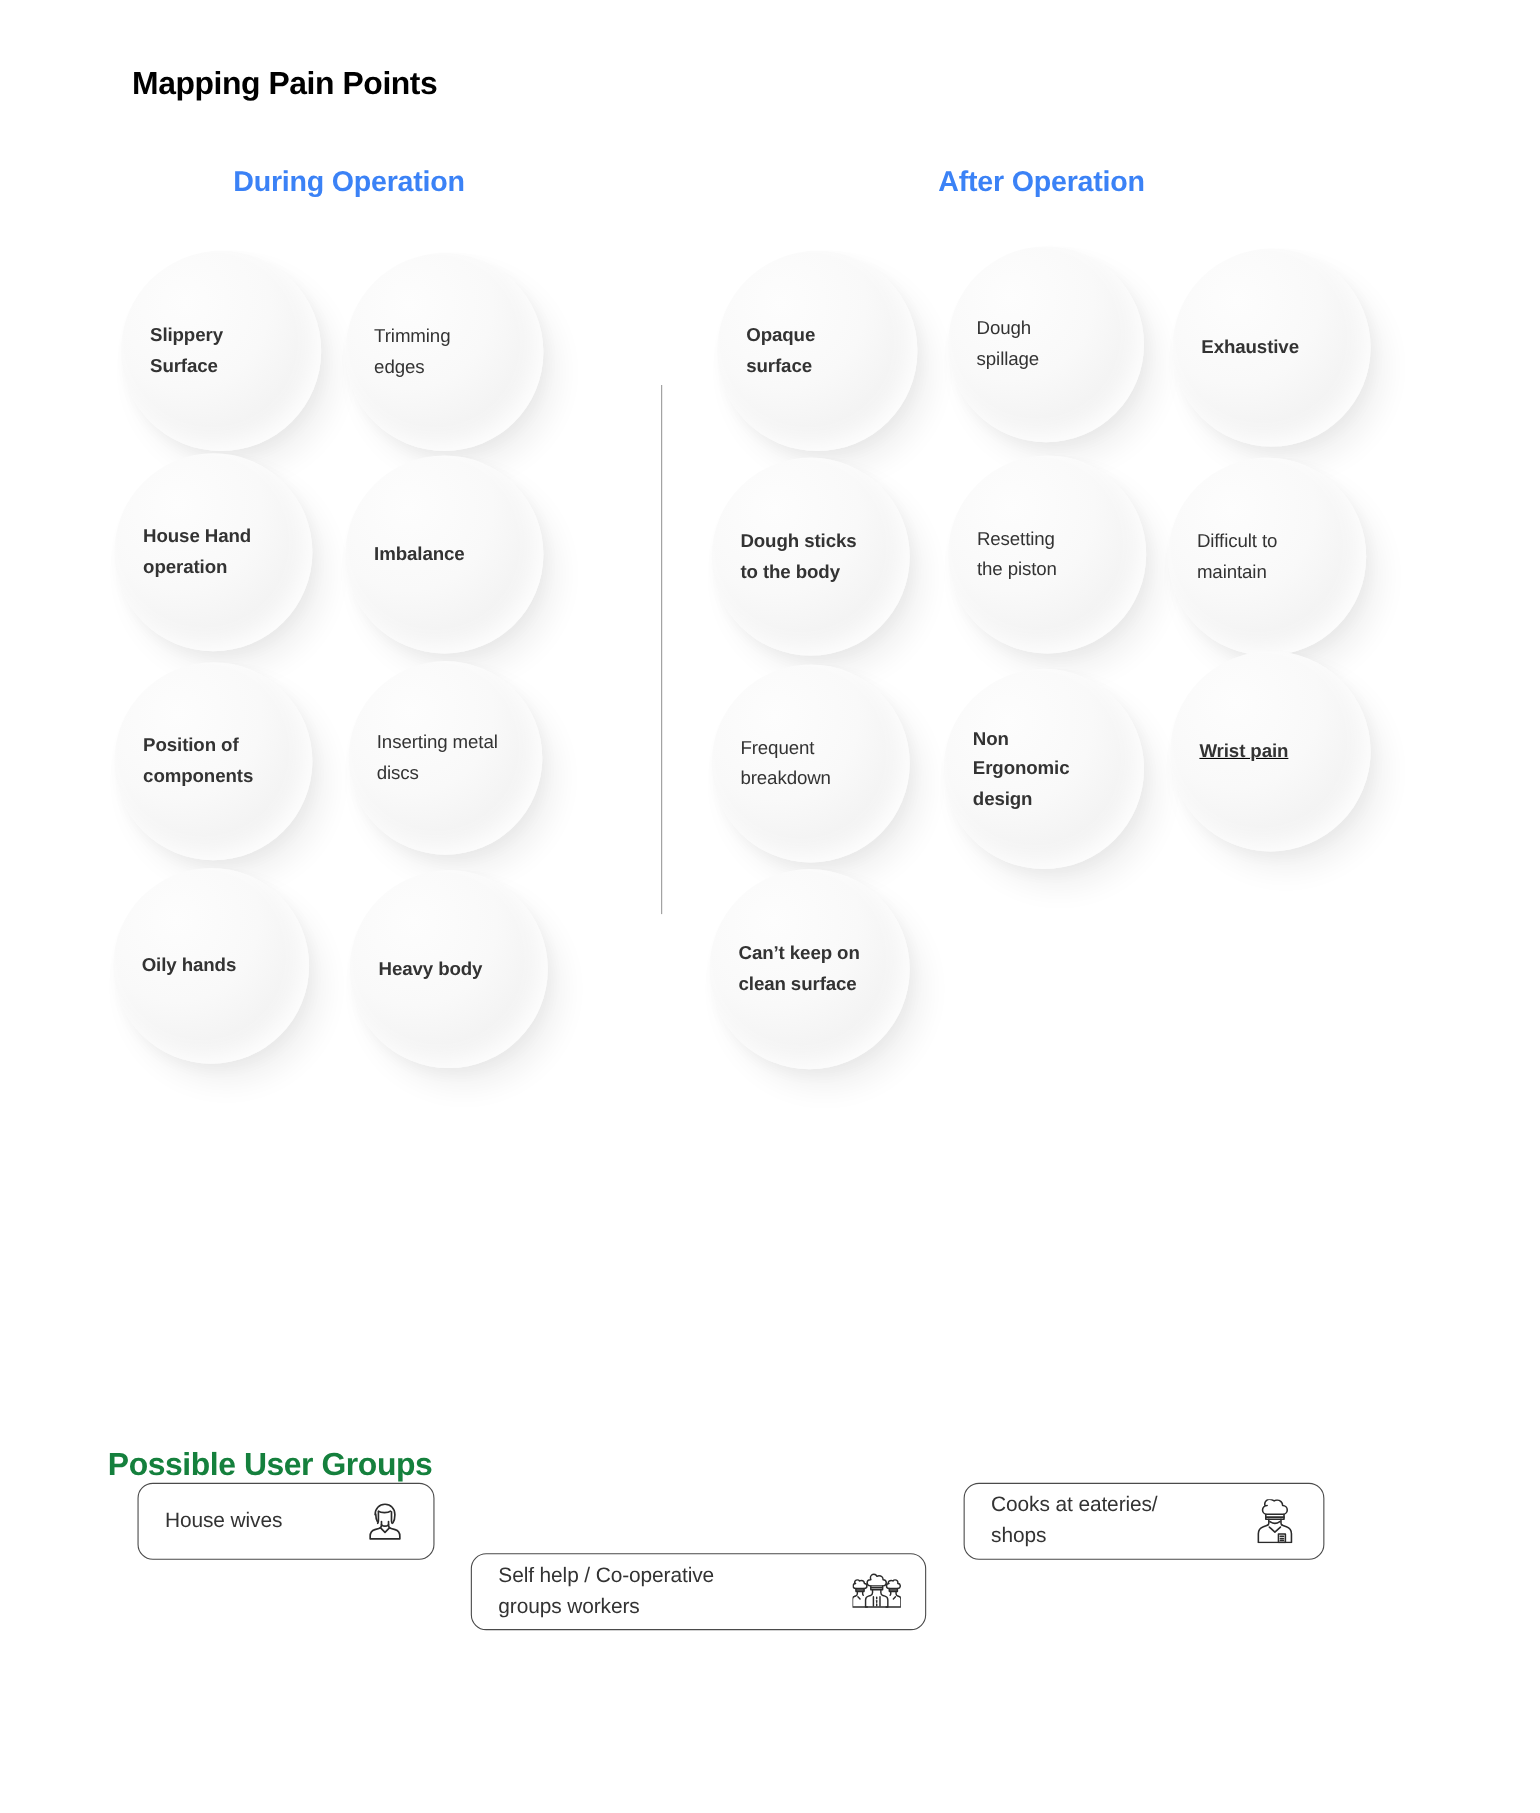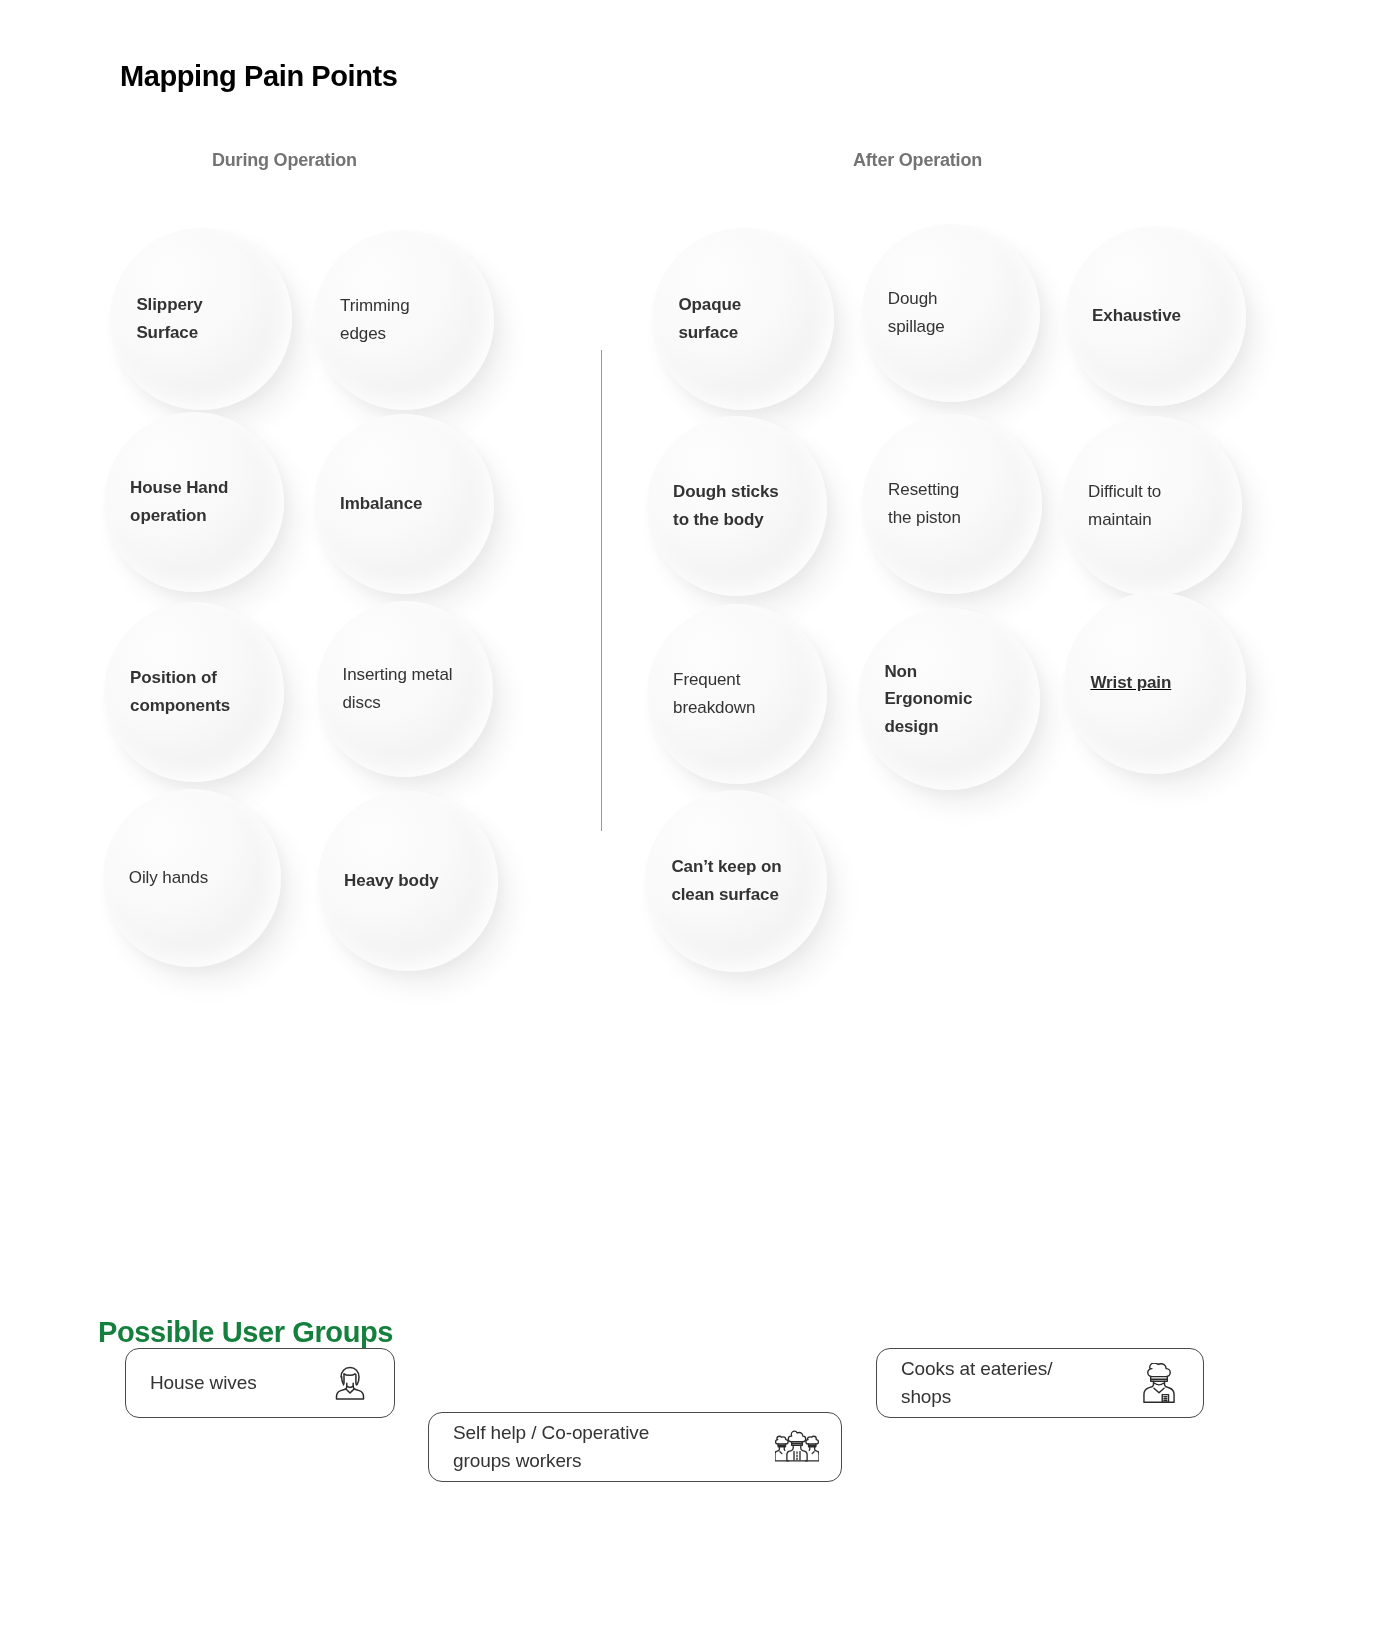--- a/index.html
+++ b/index.html
@@ -16,23 +16,23 @@
     left: 108px; top: 60px;
     font-size: 29px;
     font-weight: bold;
     color: #000000;
     letter-spacing: -0.4px;
     margin-left: 12px;
   }
 
   .section-heading {
     position: absolute;
-    font-size: 18px;
+    font-size: 26px;
     font-weight: bold;
-    color: #737373;
+    color: #3b82f6;
     letter-spacing: -0.2px;
     white-space: nowrap;
   }
   .section-heading.during { left: 212px; top: 150px; }
   .section-heading.after  { left: 853px; top: 150px; }
 
   .divider {
     position: absolute;
     left: 601px; top: 350px;
     width: 1px; height: 481px;
@@ -129,21 +129,21 @@
   <div class="bubble" style="left:104px; top:602px; width:180px; height:180px;">
     <div class="label bold" style="white-space: pre-line;">Position of
 components</div>
   </div>
   <div class="bubble" style="left:317px; top:601px; width:176px; height:176px;">
     <div class="label reg" style="white-space: pre-line;">Inserting metal
 discs</div>
   </div>
 
   <div class="bubble" style="left:103px; top:789px; width:178px; height:178px;">
-    <div class="label reg" style="white-space: pre-line;">Oily hands</div>
+    <div class="label reg" style="white-space: pre-line; font-weight: bold;">Oily hands</div>
   </div>
   <div class="bubble" style="left:318px; top:791px; width:180px; height:180px;">
     <div class="label bold" style="white-space: pre-line;">Heavy body</div>
   </div>
 
   <div class="bubble" style="left:652px; top:228px; width:182px; height:182px;">
     <div class="label bold" style="white-space: pre-line;">Opaque
 surface</div>
   </div>
   <div class="bubble" style="left:862px; top:224px; width:178px; height:178px;">

